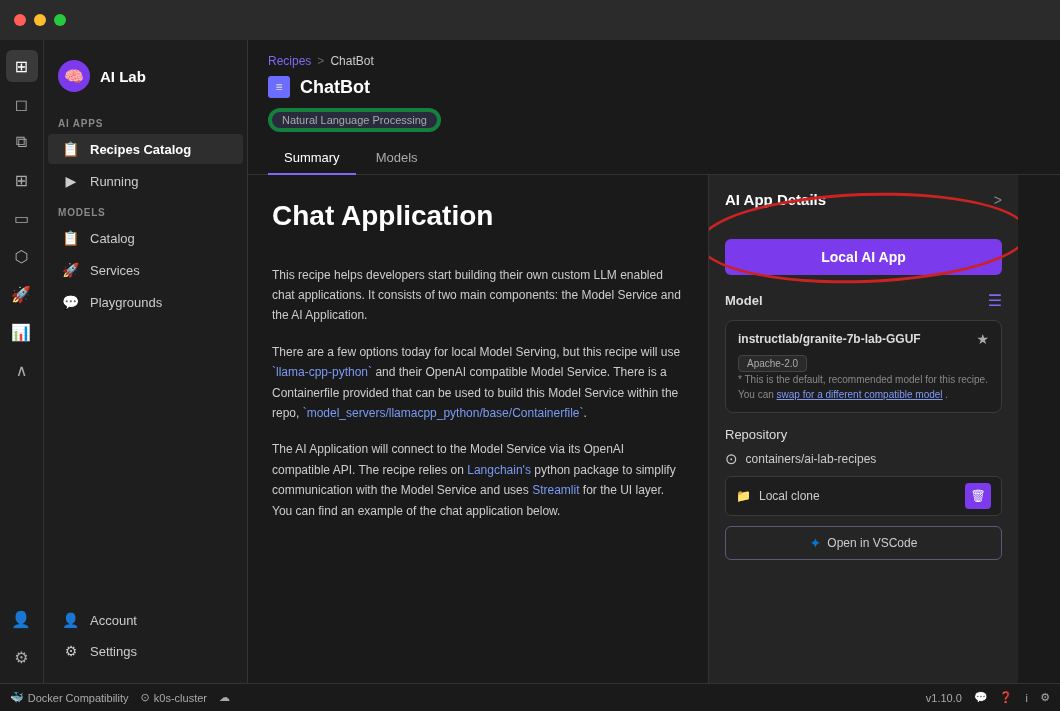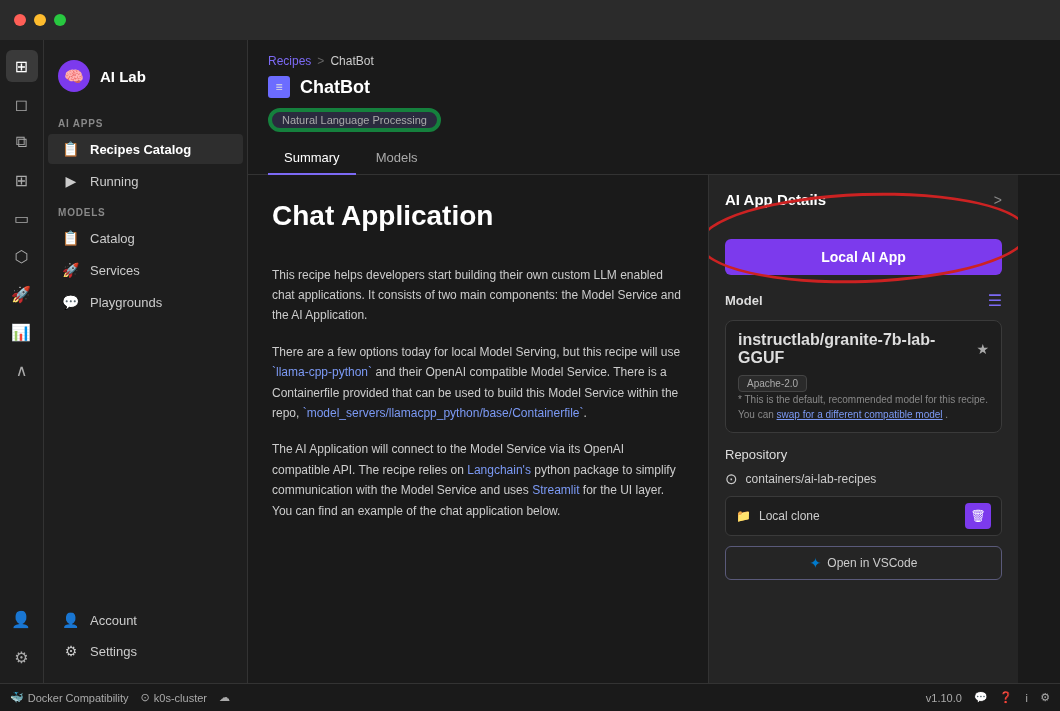--- a/index.html
+++ b/index.html
@@ -294,21 +294,21 @@
       padding: 10px 12px;
       margin-bottom: 10px;
     }
     .model-card-header {
       display: flex;
       align-items: center;
       justify-content: space-between;
       margin-bottom: 6px;
     }
     .model-name {
-      font-size: 16px;
+      font-size: 12px;
       font-weight: 600;
       color: #ddd;
     }
     .star-icon { color: #aaa; font-size: 14px; cursor: pointer; }
     .license-badge {
       background: #2a2a2a;
       border: 1px solid #444;
       color: #aaa;
       border-radius: 4px;
       padding: 2px 8px;

